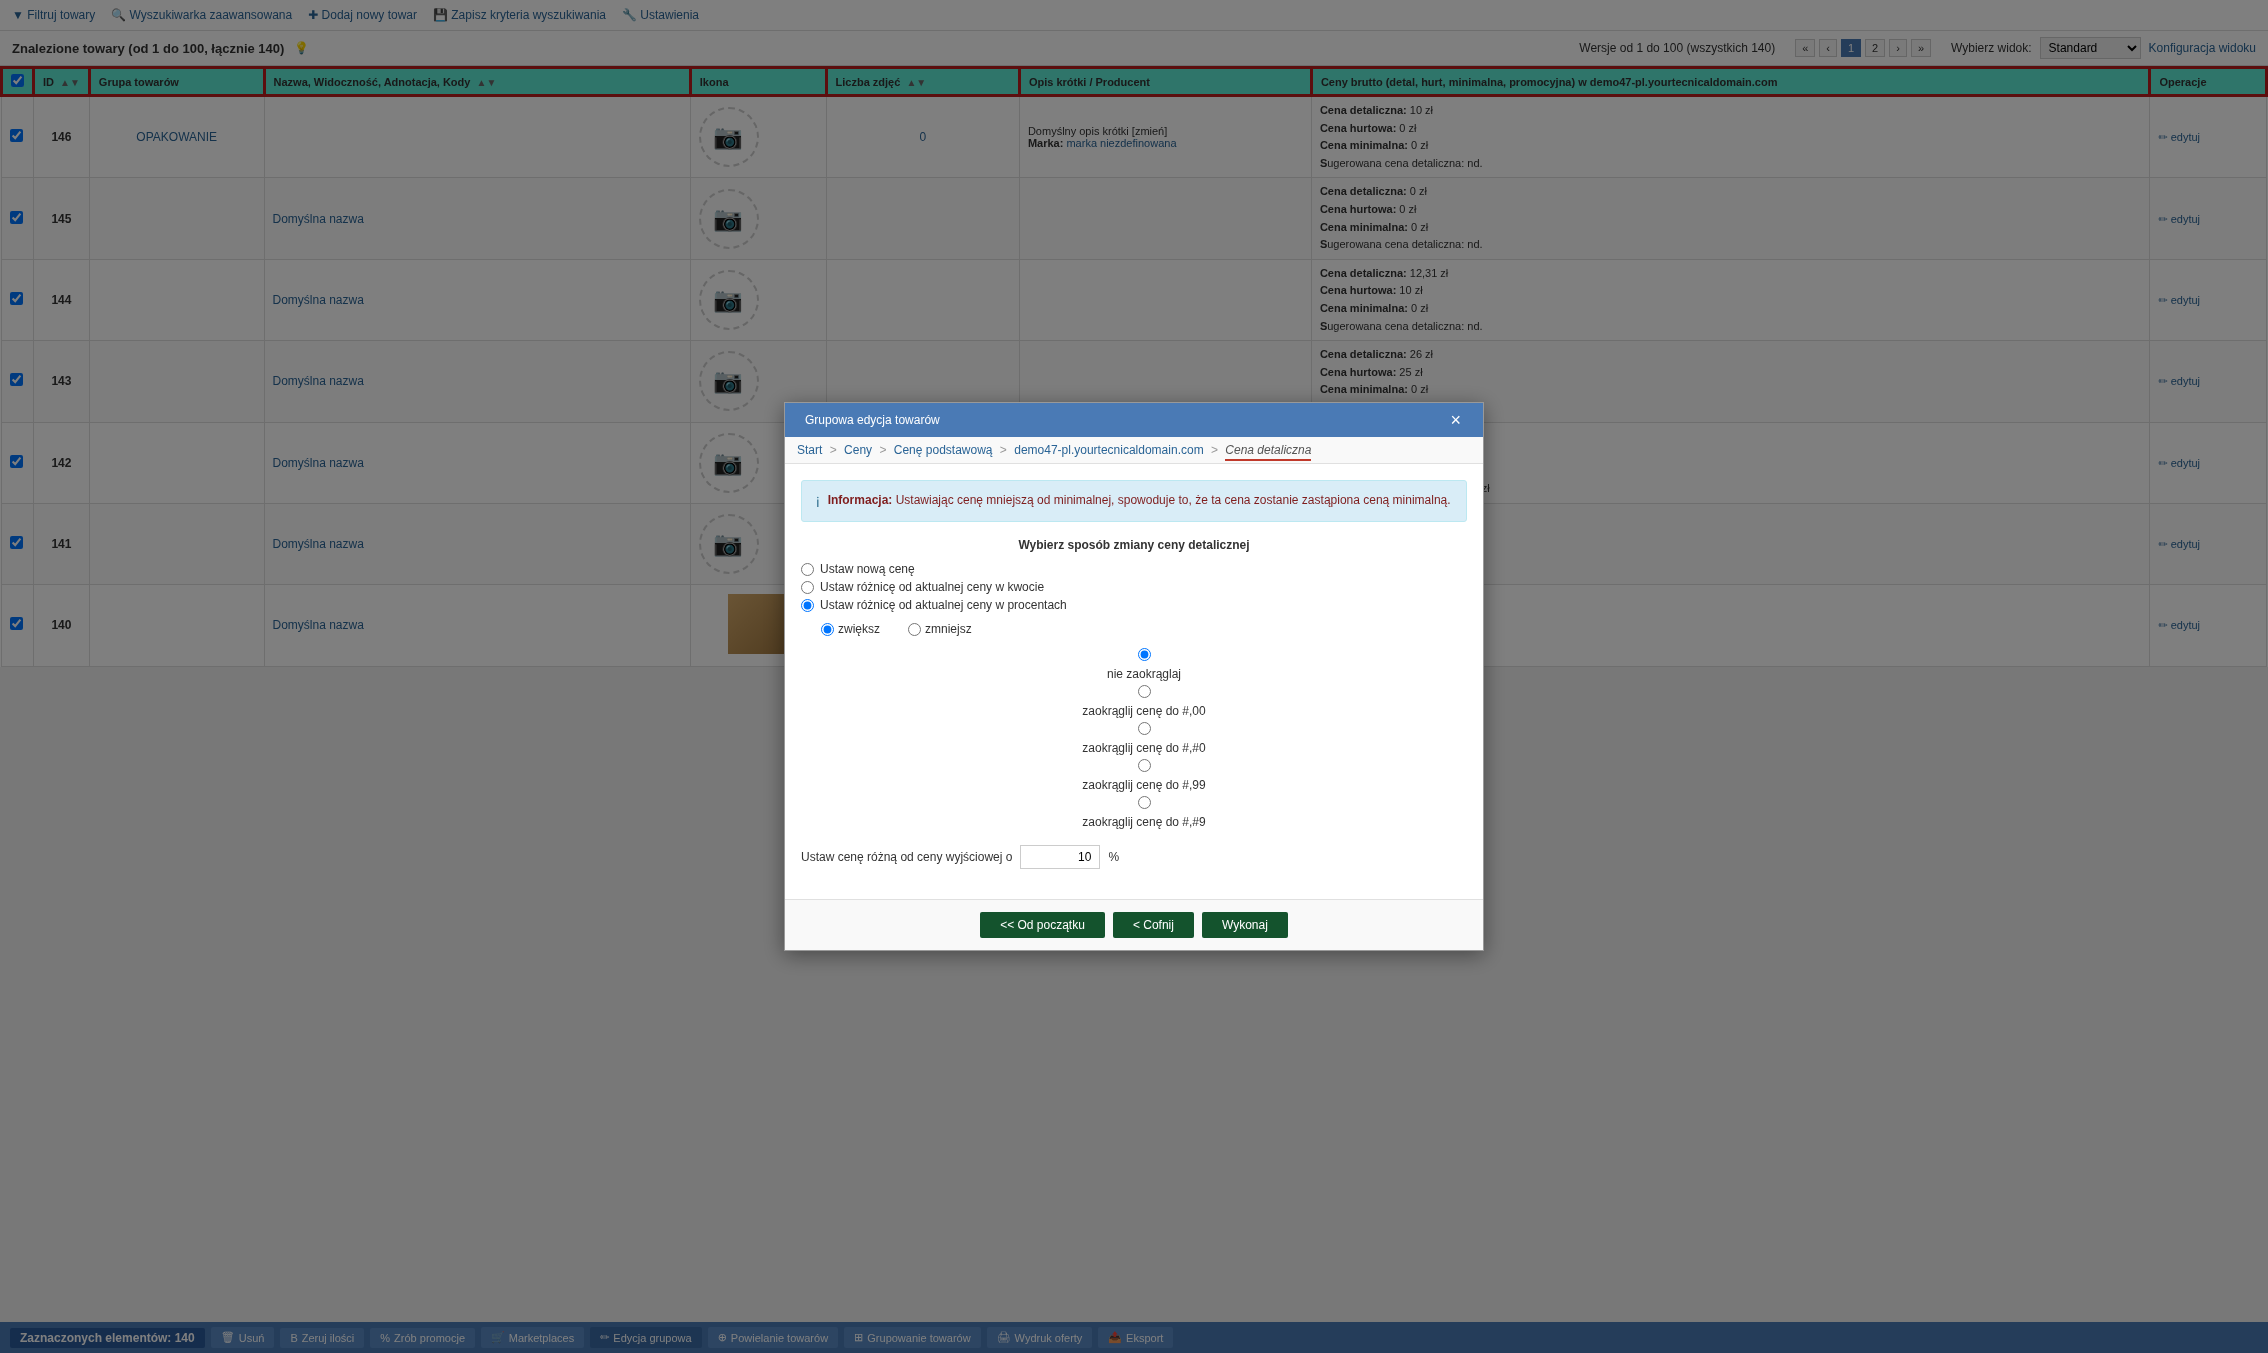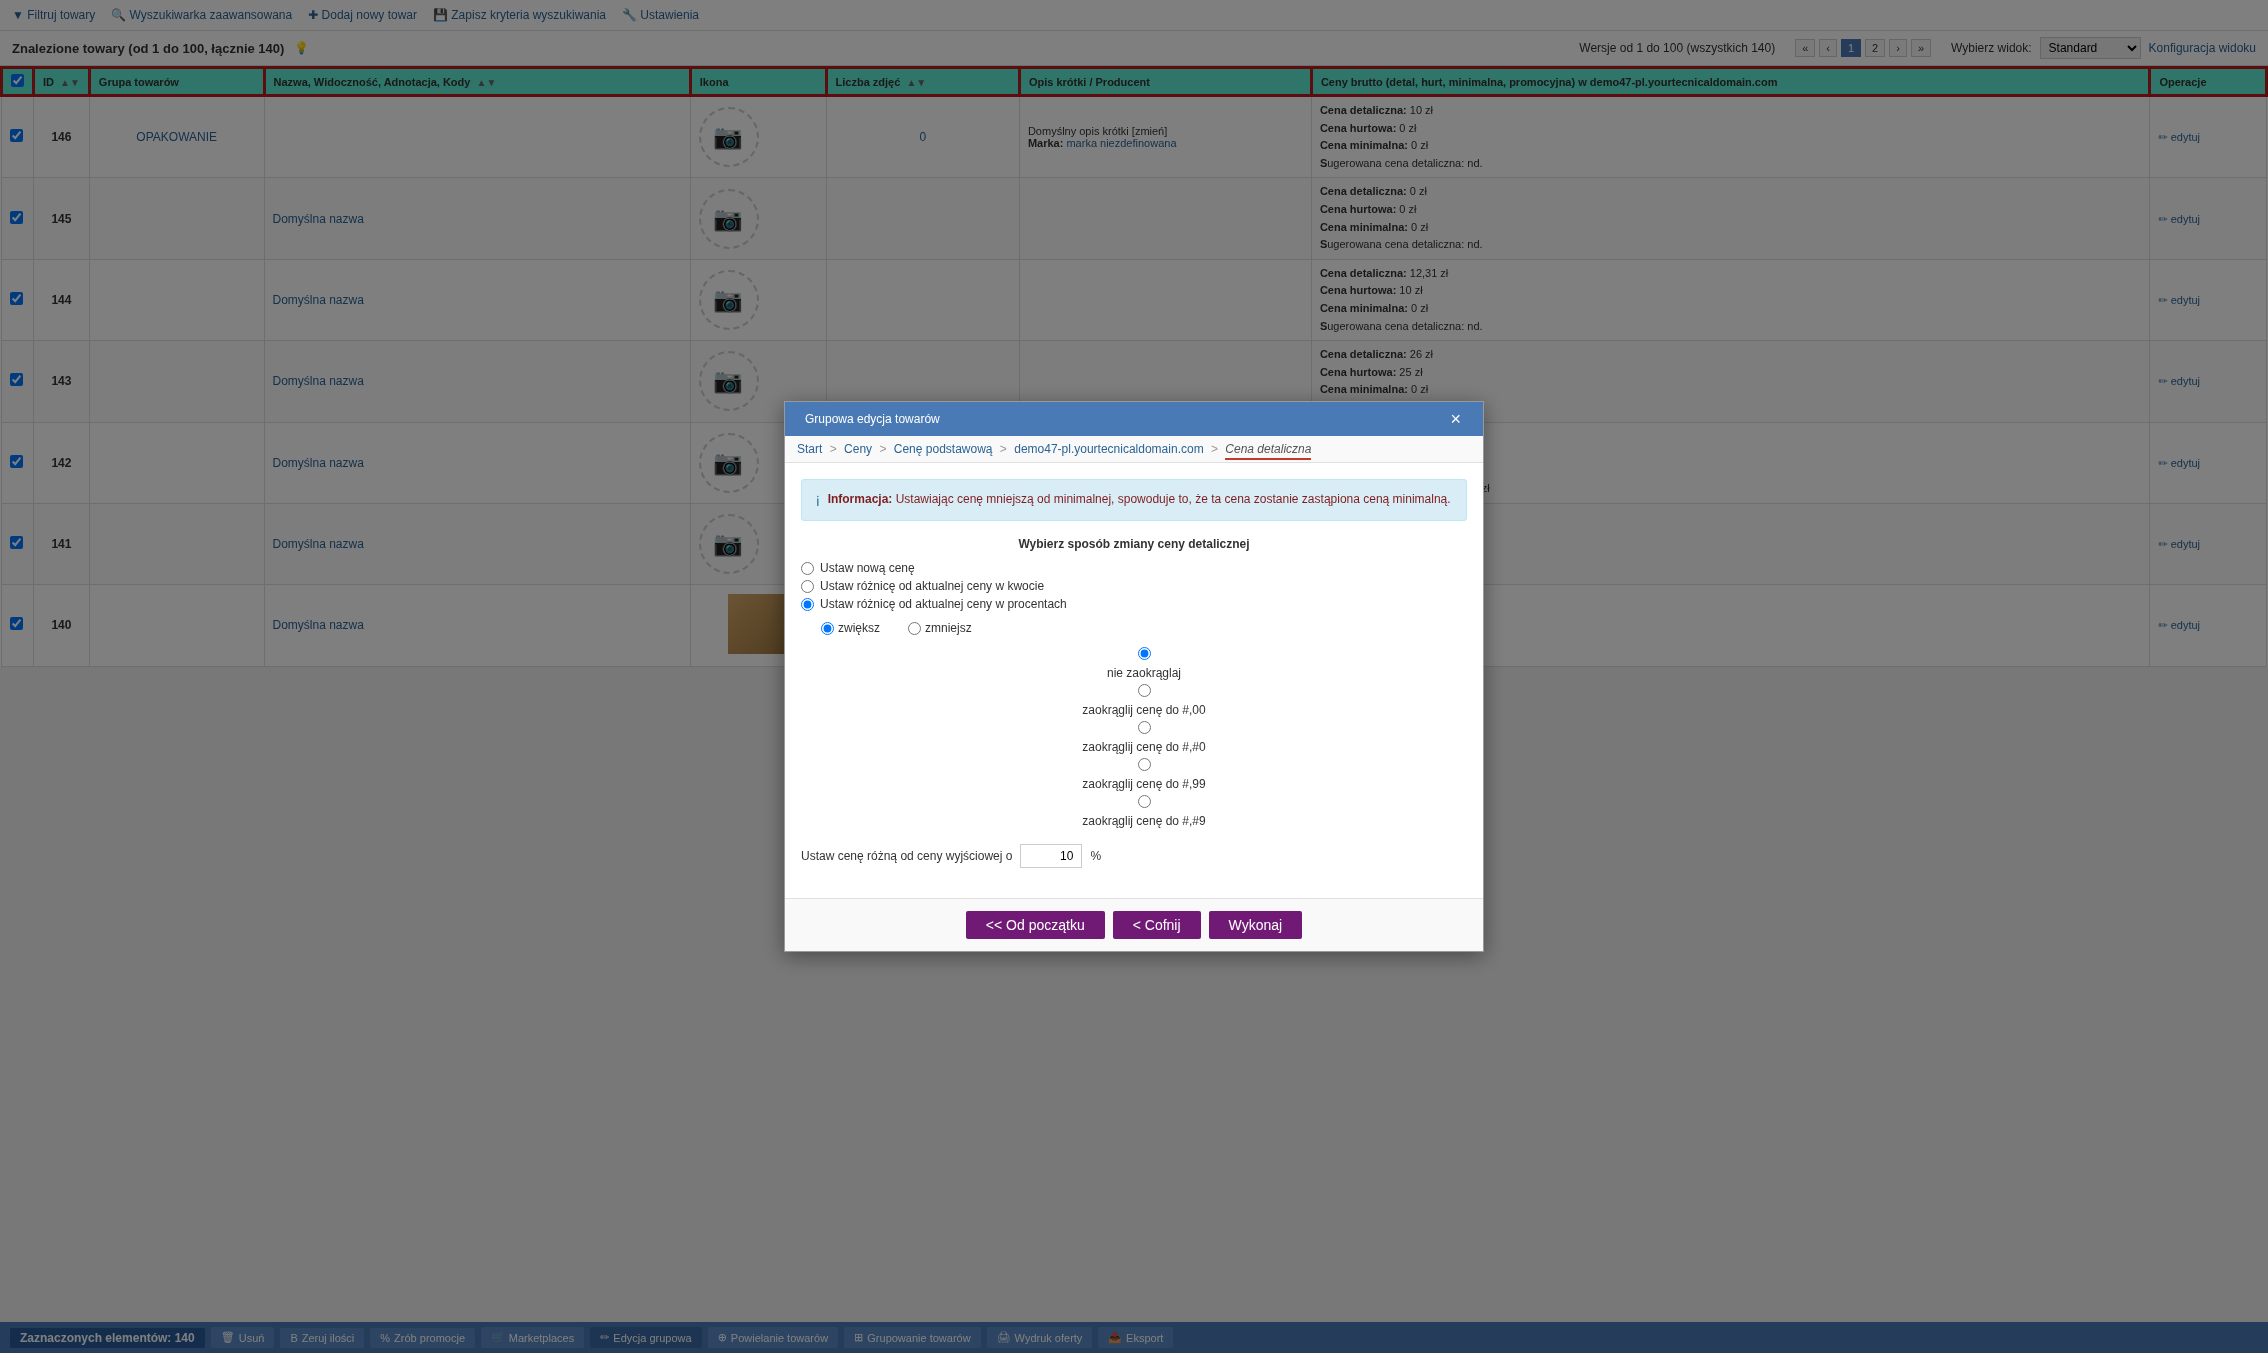--- a/index.html
+++ b/index.html
@@ -62,25 +62,25 @@
     .radio-option input[type="radio"] { cursor: pointer; }
 
     .inline-options { display: flex; align-items: center; gap: 28px; margin-bottom: 12px; margin-left: 20px; }
     .inline-option { display: flex; align-items: center; gap: 4px; font-size: 12px; }
 
     .rounding-options { display: flex; flex-direction: column; gap: 4px; margin-left: 20px; margin-bottom: 16px; }
     .rounding-option { display: flex; align-items: center; gap: 6px; font-size: 12px; flex-direction: column; }
 
     .price-diff-row { display: flex; align-items: center; gap: 8px; margin-top: 10px; }
     .price-diff-label { font-size: 12px; }
-    .price-diff-input { border: 1px solid #ccc; padding: 4px 8px; font-size: 12px; width: 62px; text-align: right; }
+    .price-diff-input { border: 1px solid #ccc; padding: 4px 8px; font-size: 12px; width: 80px; text-align: right; }
     .price-diff-unit { font-size: 12px; }
 
     .modal-footer { background: #f9f9f9; border-top: 1px solid #e0e0e0; padding: 12px 16px; display: flex; justify-content: center; gap: 8px; }
-    .btn-primary { background: #701a75; color: #fff; border: none; padding: 6px 20px; font-size: 14px; cursor: pointer; border-radius: 2px; }
+    .btn-primary { background: #14532d; color: #fff; border: none; padding: 6px 20px; font-size: 12px; cursor: pointer; border-radius: 2px; }
 
     .no-photo { width: 60px; height: 60px; border-radius: 50%; border: 2px dashed #ccc; display: flex; align-items: center; justify-content: center; color: #ccc; font-size: 24px; }
 
     .checkbox-col { width: 30px; }
     .id-col { width: 50px; }
 
     .edit-link { color: #2a6496; text-decoration: none; font-size: 11px; }
 
     .badge-new { color: #5a8a5a; font-weight: bold; font-size: 11px; }
 

